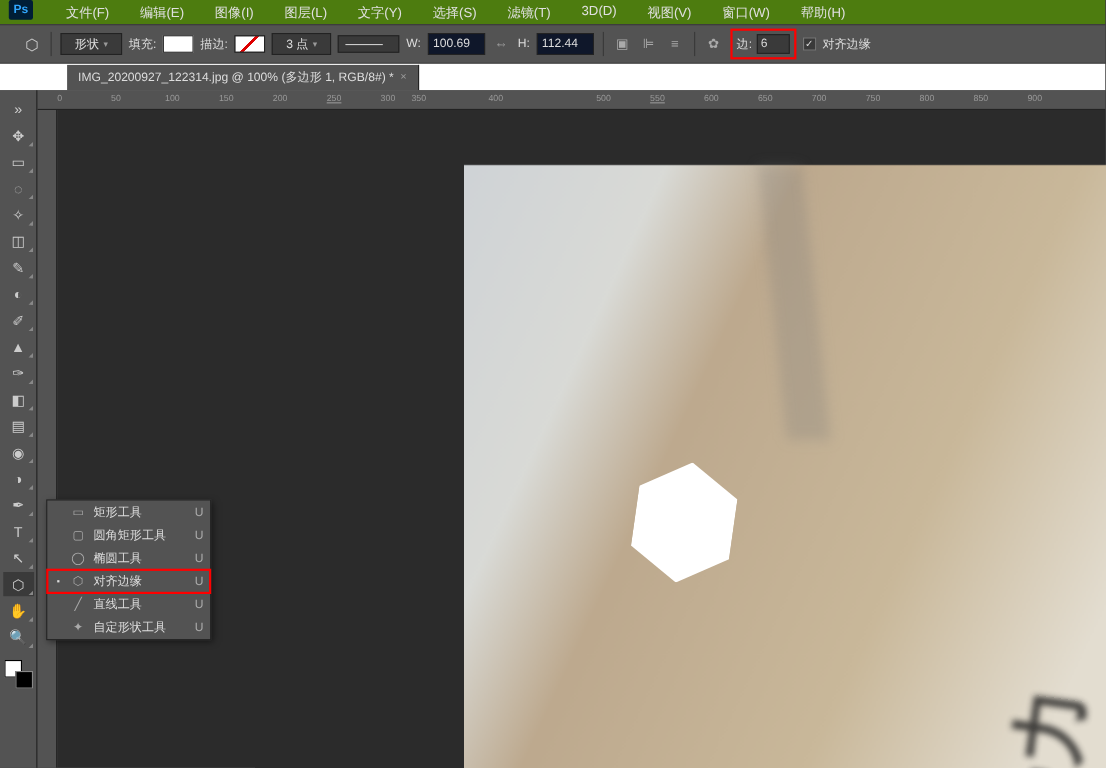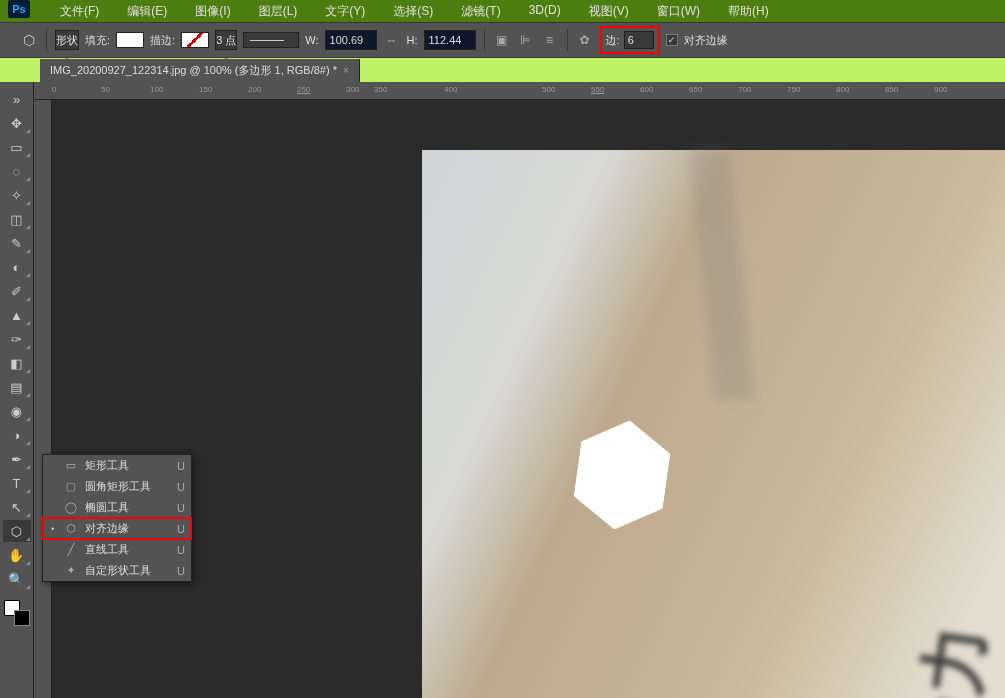--- a/index.html
+++ b/index.html
@@ -57,27 +57,26 @@
       justify-content: center;
     }
     .hexagon-icon::before {
       content: "⬡";
       font-size: 14px;
       color: #ccc;
     }
     .dropdown {
       background: #3a3a3a;
       border: 1px solid #222;
-      padding: 2px 0;
+      padding: 2px 12px;
       height: 20px;
       display: flex;
       align-items: center;
       gap: 4px;
       font-size: 11px;
-      flex-direction: column;
     }
     .dropdown .caret::after { content: "▾"; font-size: 8px; color: #999; }
     .label { font-size: 11px; color: #ddd; }
     .swatch {
       width: 28px;
       height: 16px;
       border: 1px solid #222;
     }
     .swatch.white { background: #fff; }
     .swatch.stroke {
@@ -134,24 +133,24 @@
       height:1px; background:#ccc;
     }
     .mini-icon {
       width:18px; height:18px;
       display:flex;align-items:center;justify-content:center;
       color:#aaa; font-size:12px;
     }
     .sep { width:1px; height:22px; background:#383838; margin:0 2px; }
     .doc-tab-bar {
       height: 24px;
-      background: #bef264;
+      background: #ffffff;
       display:flex;
       align-items:center;
-      padding-left: 40px;
+      padding-left: 61px;
     }
     .doc-tab {
       background: #535353;
       padding: 4px 10px;
       font-size: 11px;
       color: #ddd;
       display:flex;
       align-items:center;
       gap:6px;
       border-right: 1px solid #222;

